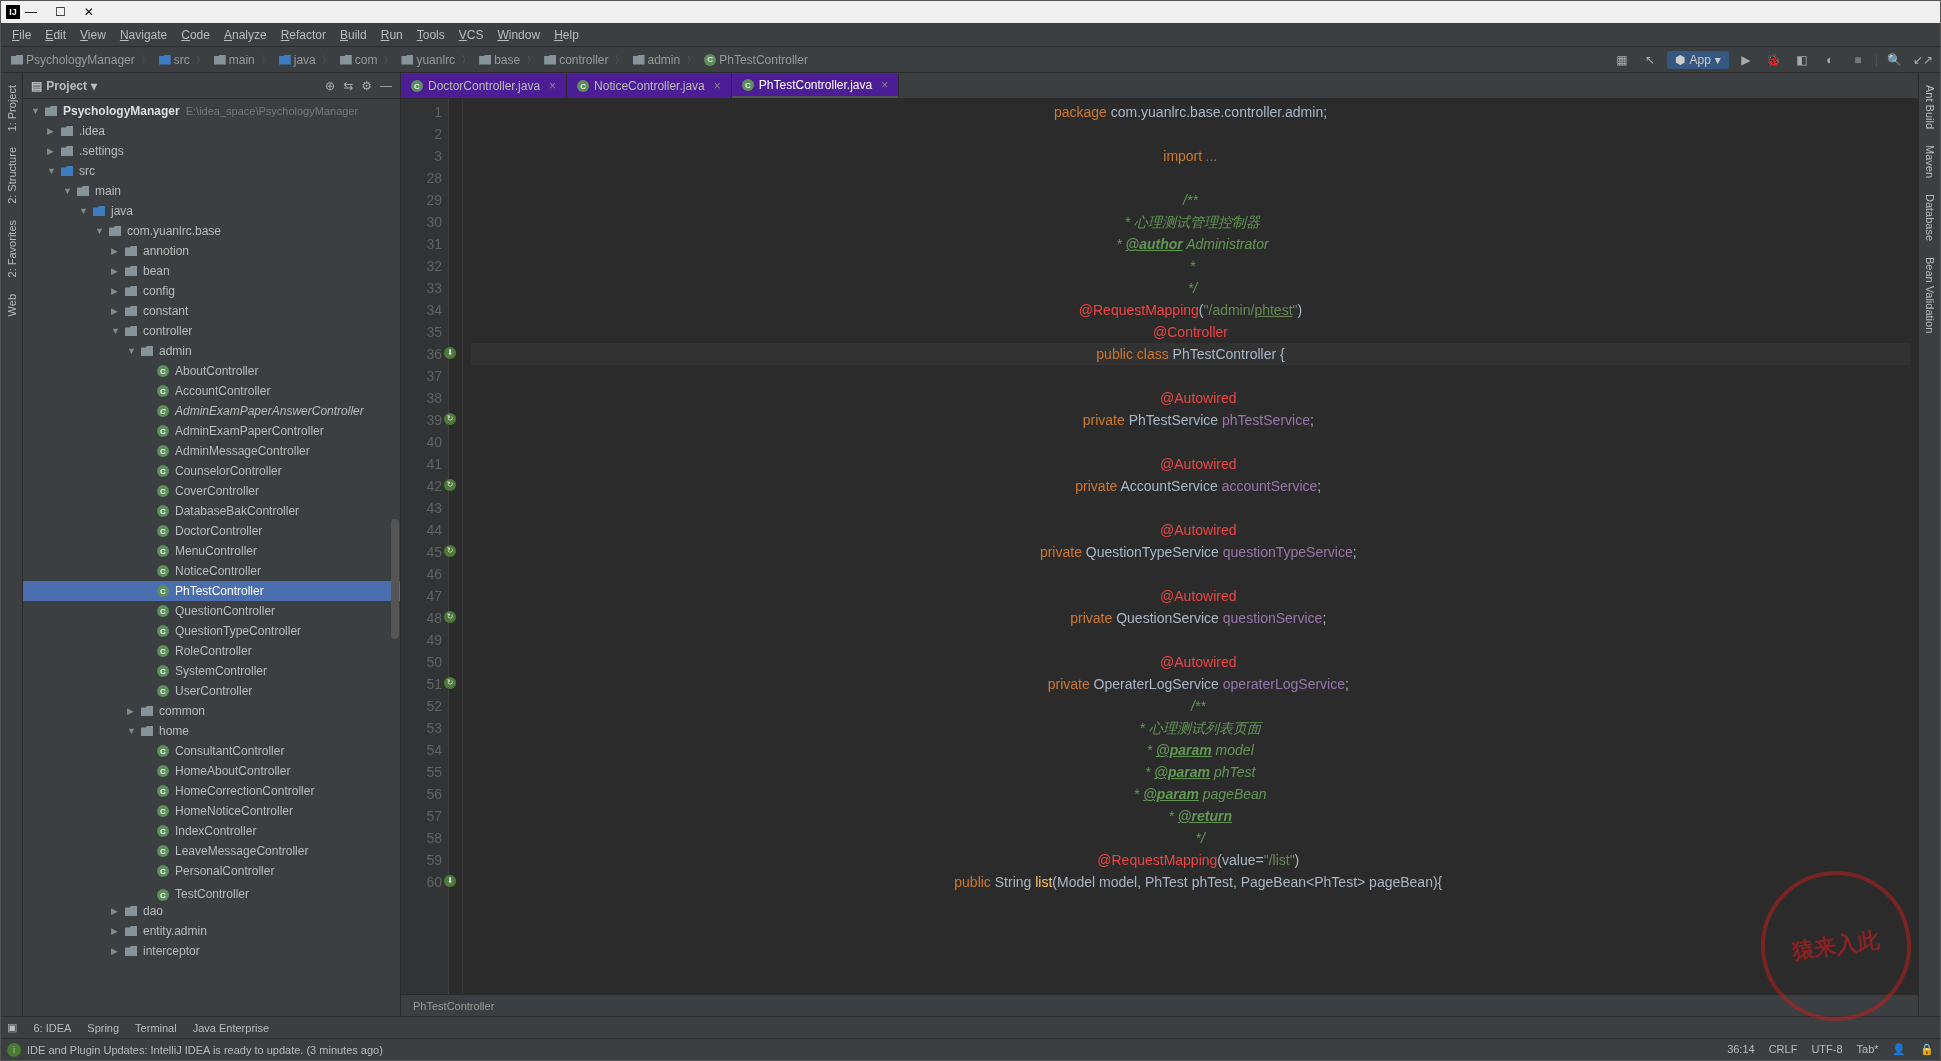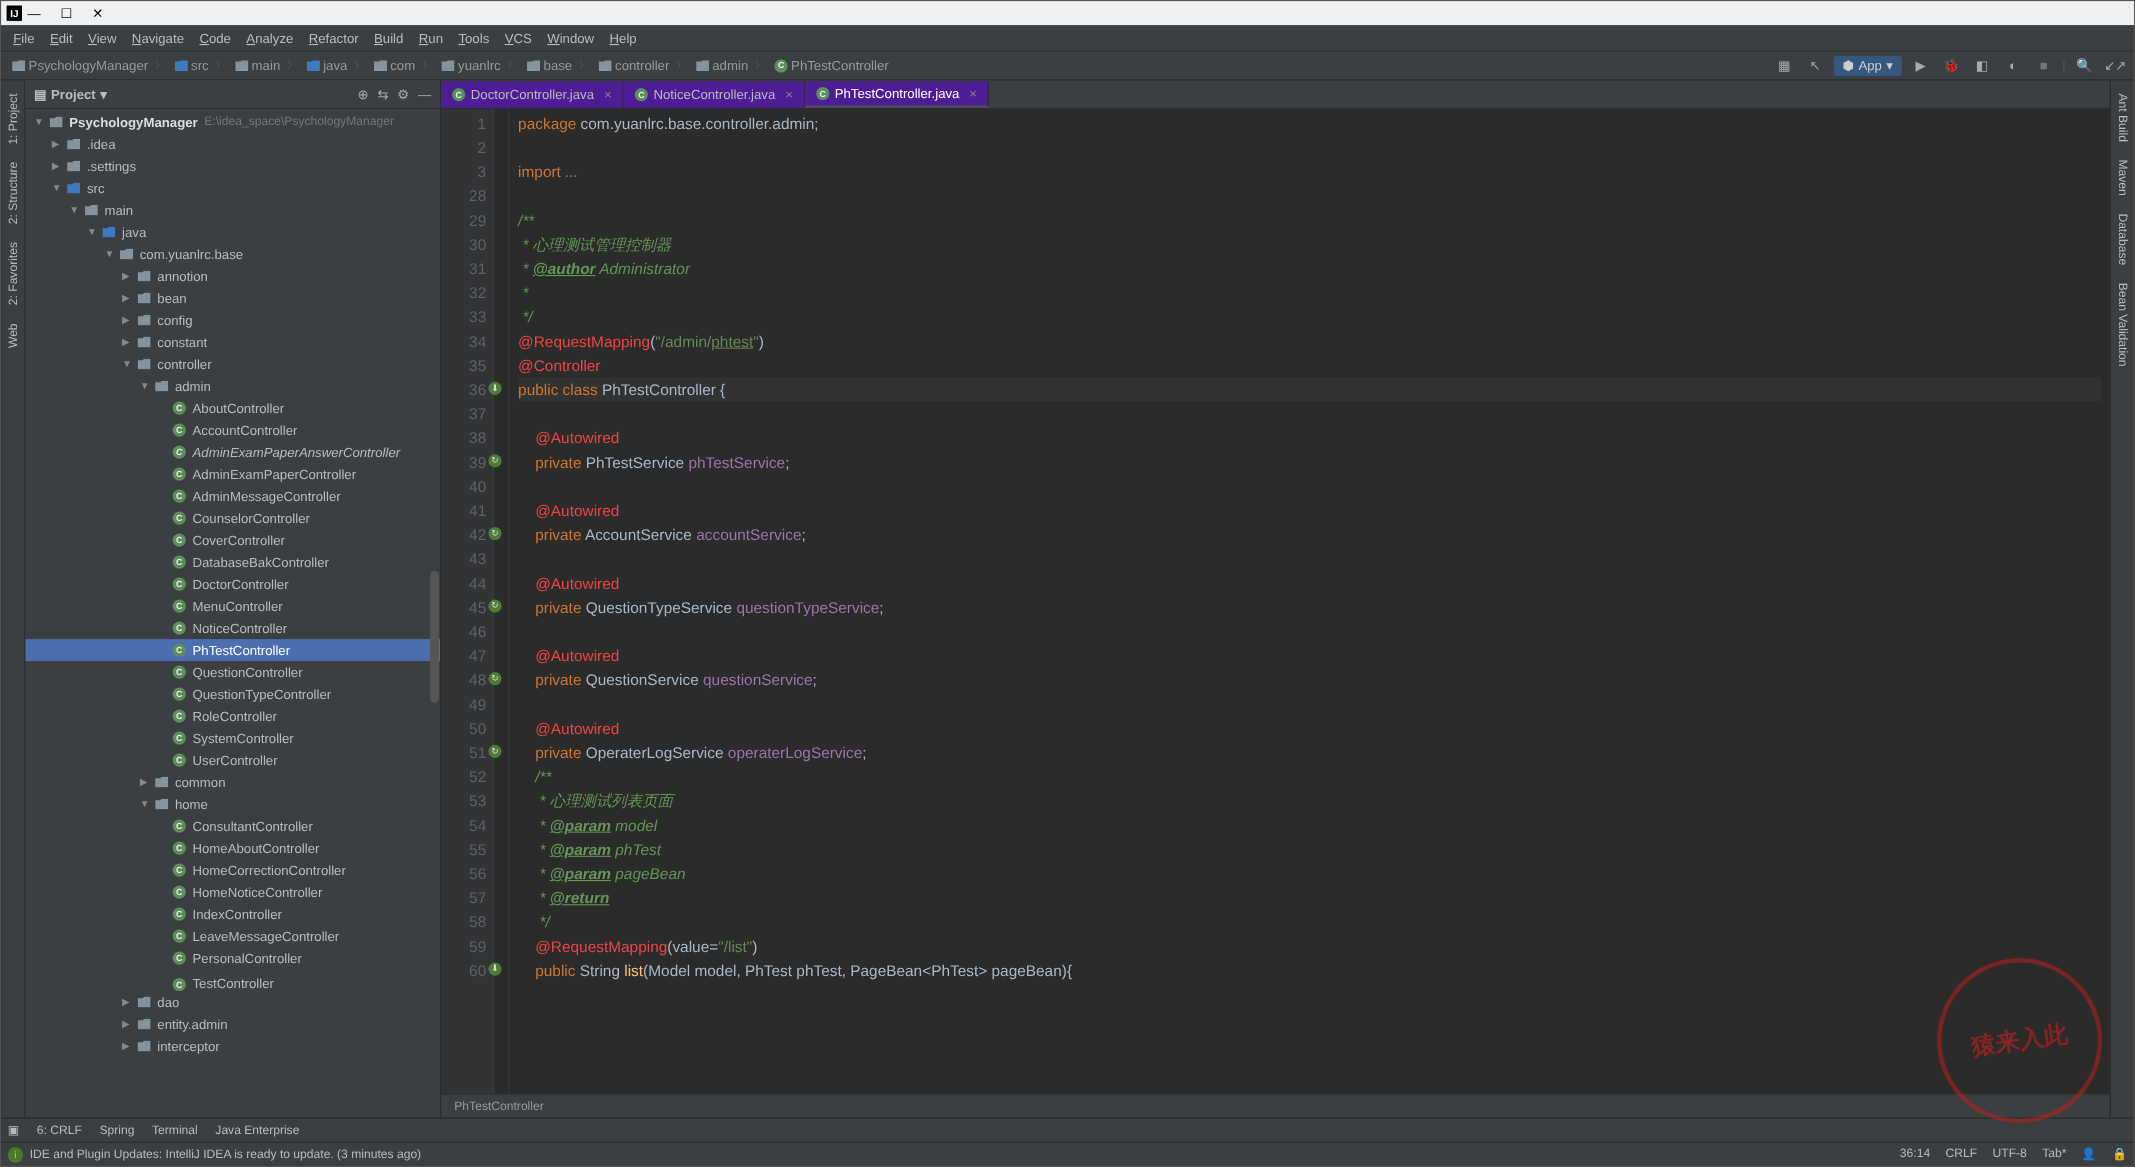--- a/index.html
+++ b/index.html
@@ -58,21 +58,21 @@
 .editor-area { flex: 1; display: flex; flex-direction: column; background: #2b2b2b; }
 .tabs { height: 26px; background: #3c3f41; display: flex; align-items: flex-end; border-bottom: 1px solid #2b2b2b; }
 .tab { height: 24px; padding: 0 10px; display: flex; align-items: center; gap: 5px; background: #4c1d95; border-right: 1px solid #2b2b2b; cursor: pointer; color: #bbb; font-size: 12px; }
 .tab.active { background: #4c1d95; color: #fff; border-bottom: 2px solid #4e5254; }
 .tab .close { color: #888; margin-left: 4px; }
 .editor-body { flex: 1; display: flex; overflow: hidden; font-family: "JetBrains Mono", Consolas, monospace; font-size: 14px; line-height: 22px; position: relative; }
 .gutter { width: 48px; background: #313335; text-align: right; padding: 2px 6px 2px 0; color: #606366; border-right: 1px solid #404040; }
 .gutter .ln { height: 22px; position: relative; }
 .gutter .gicon { position: absolute; right: -14px; top: 4px; width: 12px; height: 12px; border-radius: 50%; background: #4e7a3a; font-size: 8px; display: flex; align-items: center; justify-content: center; color: #ddd; }
 .fold-col { width: 14px; background: #2b2b2b; border-right: 1px solid #383838; }
-.code { flex: 1; padding: 2px 8px; white-space: pre; color: #a9b7c6; overflow: hidden; }
+.code { flex: 1; padding: 2px 8px; white-space: pre; color: #a9b7c6; overflow: hidden; text-align: center; }
 .code .line { height: 22px; }
 .kw { color: #cc7832; font-style: normal; }
 .str { color: #6a8759; }
 .ann { color: #ef4444; }
 .com { color: #808080; font-style: italic; }
 .doc { color: #629755; font-style: italic; }
 .doctag { color: #629755; font-style: italic; font-weight: bold; text-decoration: underline; }
 .type { color: #a9b7c6; }
 .name { color: #ffc66d; }
 .field { color: #9876aa; }
@@ -363,21 +363,21 @@
     <div class="right-gutter" id="right-gutter">
         <div class="vtab">Ant Build</div>
         <div class="vtab">Maven</div>
         <div class="vtab">Database</div>
         <div class="vtab">Bean Validation</div>
       </div>
   </div>
 
   <div class="tool-window-bar" id="bottom-bar">
       <span>▣</span>
-      <span>6: CRLF</span>
+      <span>6: IDEA</span>
       <span>Spring</span>
       <span>Terminal</span>
       <span>Java Enterprise</span>
       <span class="right">▣ Event Log</span>
     </div>
 
   <div class="statusbar">
     <span class="msg-icon">i</span>
     <span>IDE and Plugin Updates: IntelliJ IDEA is ready to update. (3 minutes ago)</span>
     <div class="right">

